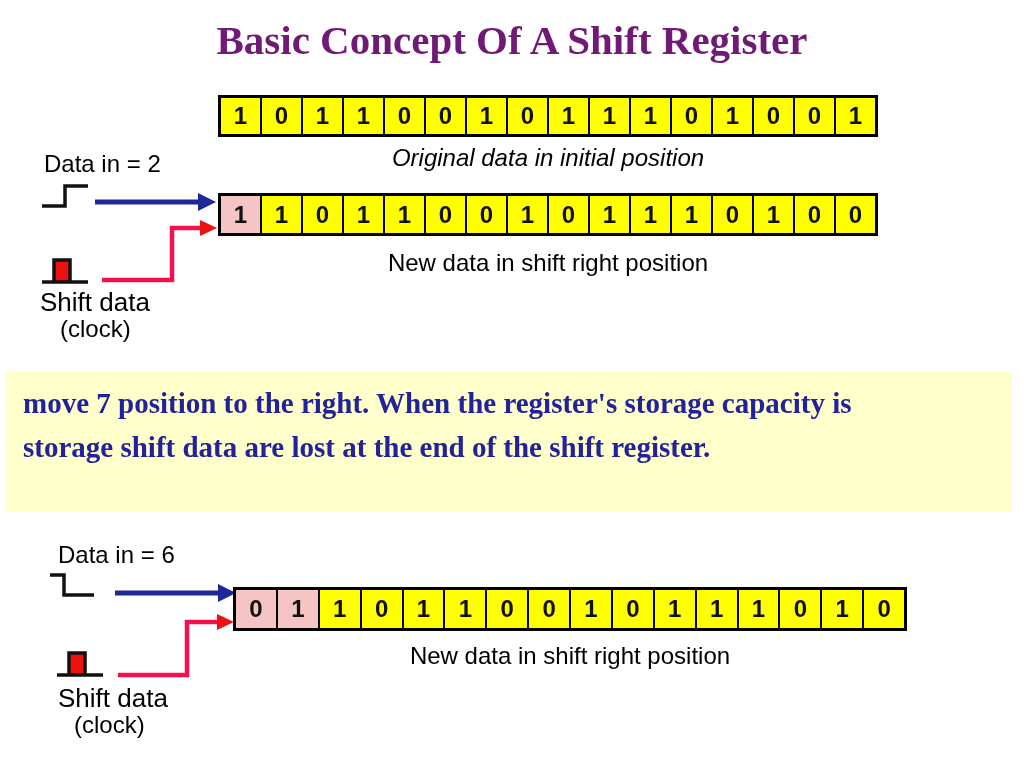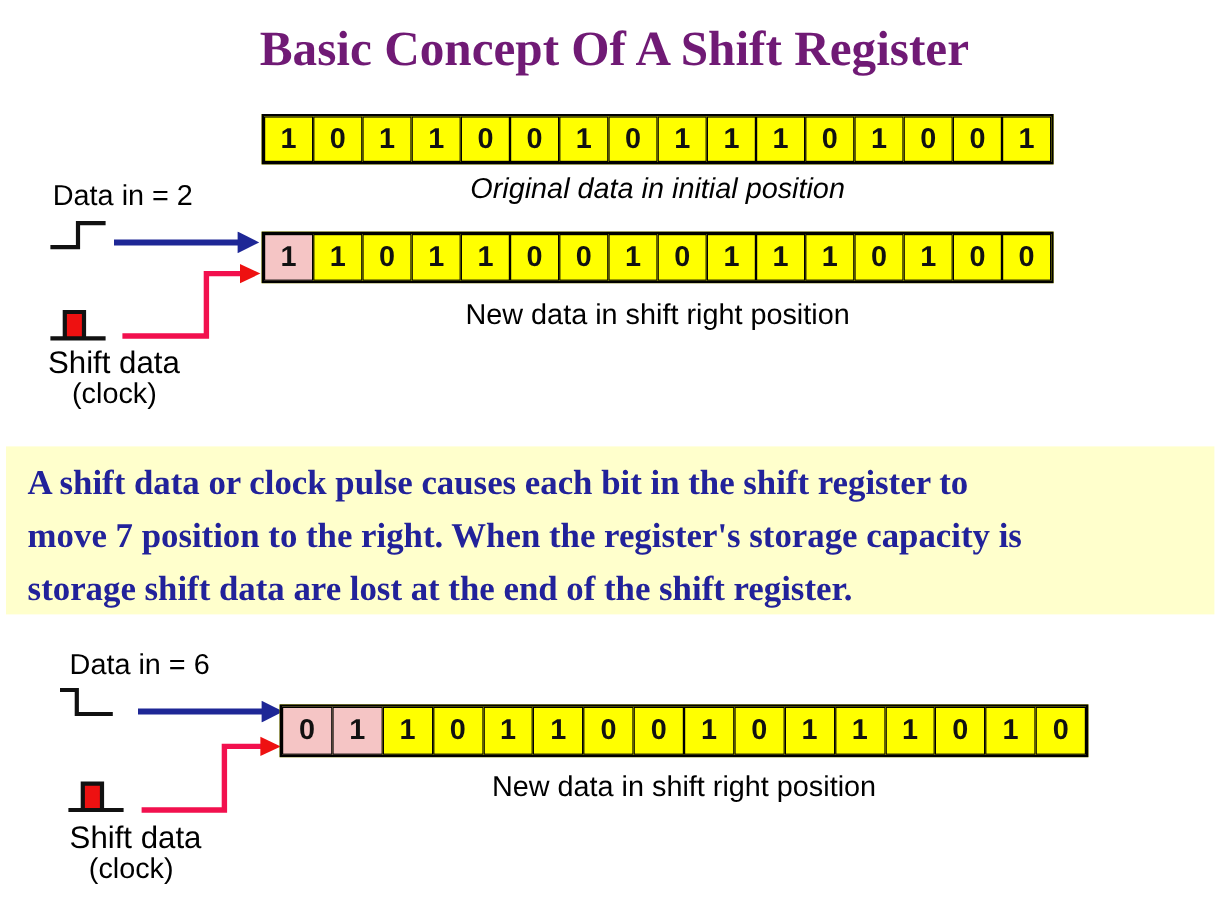--- a/index.html
+++ b/index.html
@@ -113,21 +113,20 @@
       <div class="cell">1</div>
       <div class="cell">1</div>
       <div class="cell">0</div>
       <div class="cell">1</div>
       <div class="cell">0</div>
       <div class="cell">0</div>
     </div>
   <div class="caption cap-shift1">New data in shift right position</div>
 
   <div class="info-box">
-    <div class="info-line">A shift data or clock pulse causes each bit in the shift register to</div>
     <div class="info-line">move 7 position to the right. When the register's storage capacity is</div>
     <div class="info-line">storage shift data are lost at the end of the shift register.</div>
   </div>
 
   <div class="side-label lbl-datain0">Data in = 6</div>
 
   <svg class="anno wave-down" width="48" height="27">
     <path d="M2 3 H16 V23 H46" fill="none" stroke="#111111" stroke-width="3.5"></path>
   </svg>
 

